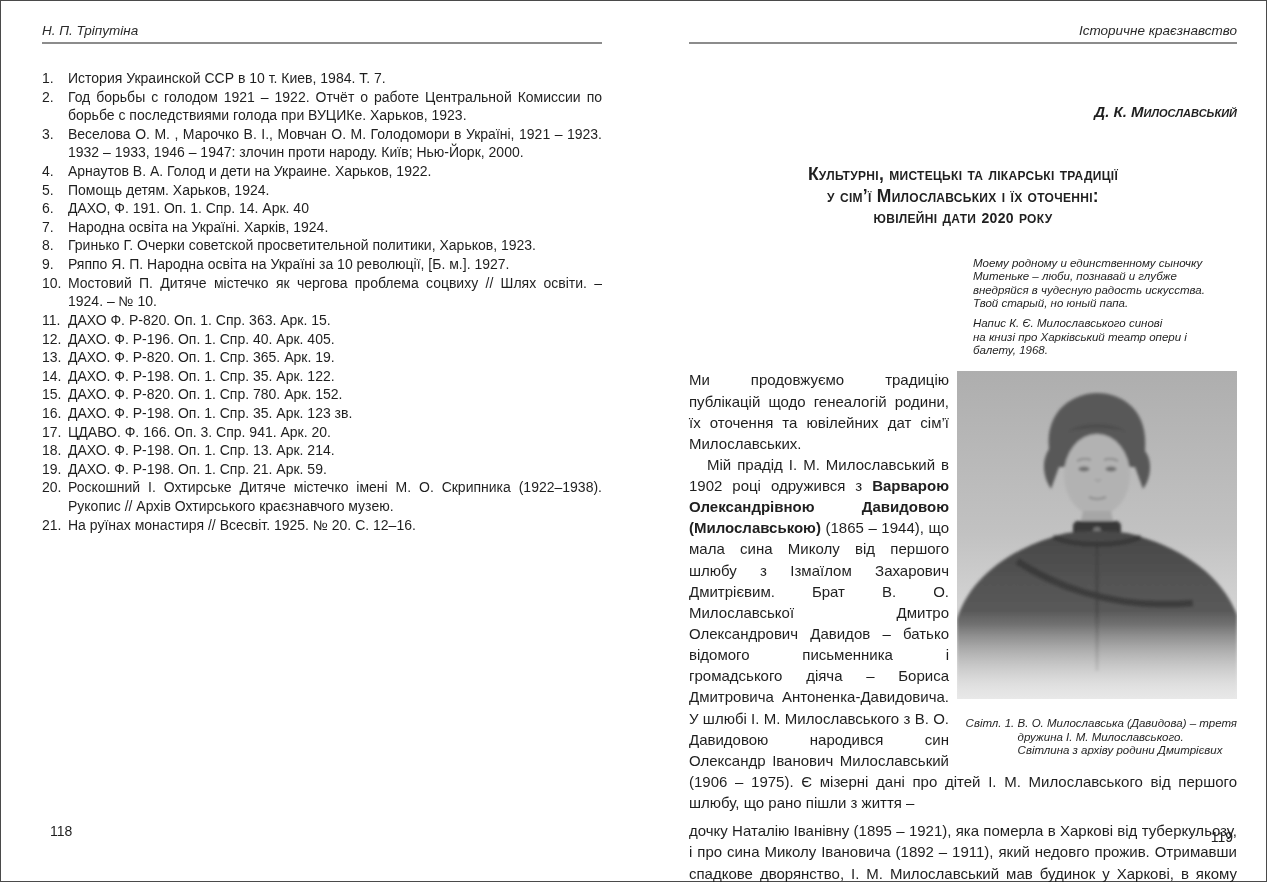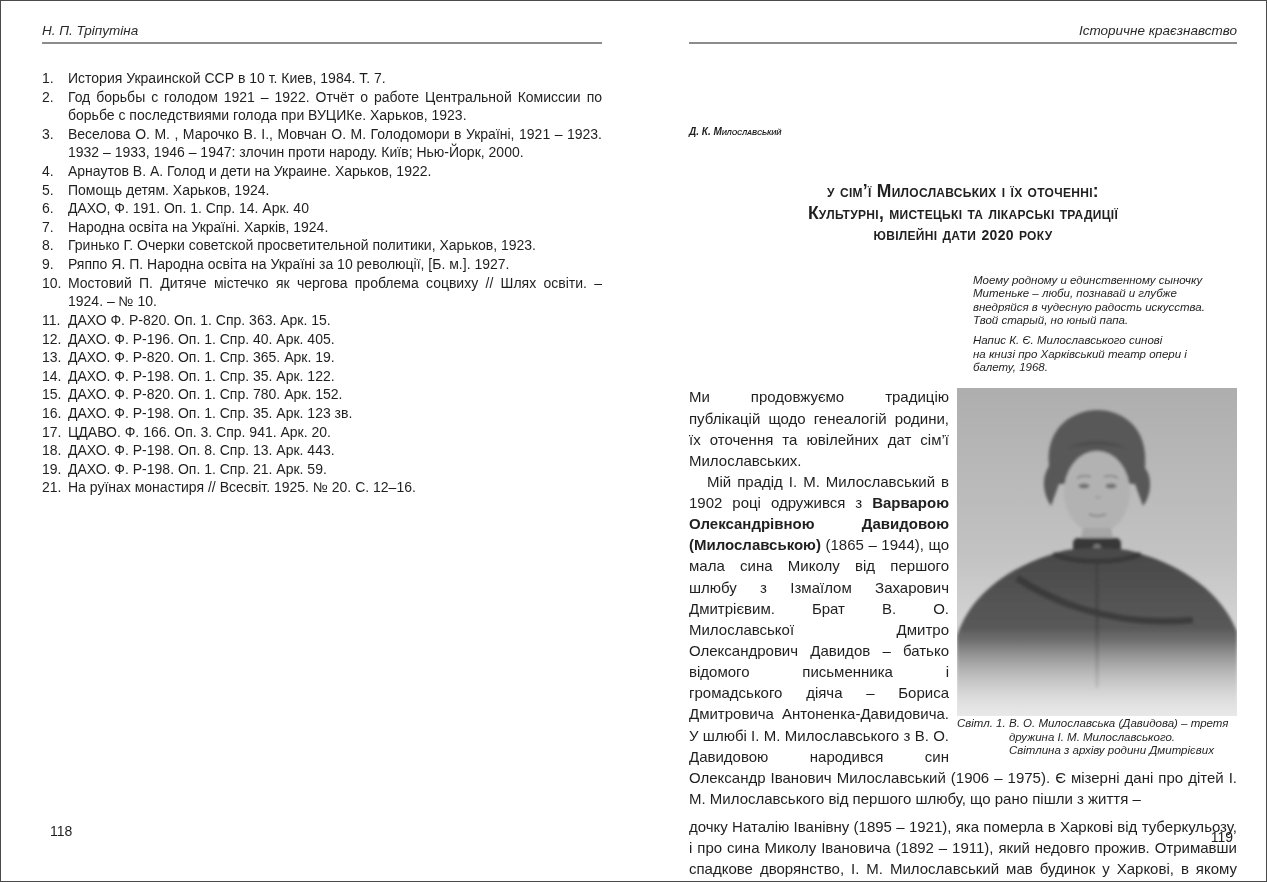--- a/index.html
+++ b/index.html
@@ -22,22 +22,22 @@
     margin-top:15px; text-align:center; font-variant:small-caps;
     font-size:17.5px; letter-spacing:0.8px; color:#2a2a2a;
   }
   .ref-list{margin-top:25px; font-size:14px; line-height:1.33;}
   .ref{display:flex;}
   .rn{flex:0 0 26px;}
   .rt{flex:1; text-align:justify;}
 
   
   .author{
-    margin-top:82px; text-align:left; font-weight:bold; font-style:italic;
-    font-variant:small-caps; font-size:10px;
+    margin-top:59px; text-align:right; font-weight:bold; font-style:italic;
+    font-variant:small-caps; font-size:15px;
   }
   .title{
     margin-top:44px; text-align:center; font-weight:bold;
     font-variant:small-caps; font-size:17.5px; line-height:1.24; letter-spacing:0.3px;
   }
   .title .year{font-size:14px;}
   .epigraph{
     margin-top:28px; width:264px; margin-left:auto;
     font-style:italic; font-size:11.5px; line-height:1.16;
   }
@@ -45,22 +45,22 @@
   .epigraph .attr{margin-top:7px;}
 
   .article{margin-top:12px; font-size:15px; line-height:1.41; text-align:justify; hyphens:auto;}
   .article p{margin:0;}
   .article .p2{text-indent:18px;}
   .article .p3{clear:both; padding-top:7px;}
 
   figure.photo{float:right; width:280px; margin:2px 0 4px 8px;}
   .photo-frame{width:280px; height:328px; display:block;}
   figcaption{
-    display:flex; margin-top:1px; font-style:italic; font-size:11.5px;
-    line-height:1.18; text-align:left; text-indent:0;
+    display:flex; margin-top:18px; font-style:italic; font-size:11.5px;
+    line-height:1.18; text-align:left; text-indent:0;justify-content:flex-end;
   }
   .cap-label{flex:0 0 52px;}
 
   .pageno{position:absolute; font-size:14px;}
   .pageno.left{left:49px; top:822px;}
   .pageno.right{right:33px; top:828px;}
 </style>
 </head>
 <body>
 
@@ -133,40 +133,44 @@
       <div class="ref">
           <span class="rn">16.</span>
           <span class="rt">ДАХО. Ф. Р-198. Оп. 1. Спр. 35. Арк. 123 зв.</span>
         </div>
       <div class="ref">
           <span class="rn">17.</span>
           <span class="rt">ЦДАВО. Ф. 166. Оп. 3. Спр. 941. Арк. 20.</span>
         </div>
       <div class="ref">
           <span class="rn">18.</span>
-          <span class="rt">ДАХО. Ф. Р-198. Оп. 8. Спр. 13. Арк. 443.</span>
+          <span class="rt">ДАХО. Ф. Р-198. Оп. 1. Спр. 13. Арк. 214.</span>
         </div>
       <div class="ref">
           <span class="rn">19.</span>
           <span class="rt">ДАХО. Ф. Р-198. Оп. 1. Спр. 21. Арк. 59.</span>
+        </div>
+      <div class="ref">
+          <span class="rn">20.</span>
+          <span class="rt">Роскошний І. Охтирське Дитяче містечко імені М. О. Скрипника (1922–1938). Рукопис // Архів Охтирського краєзнавчого музею.</span>
         </div>
       <div class="ref">
           <span class="rn">21.</span>
           <span class="rt">На руїнах монастиря // Всесвіт. 1925. № 20. С. 12–16.</span>
         </div>
     </div>
   </div>
 
   <div class="page-right">
     <div class="running-head right">Історичне краєзнавство</div>
     <div class="author">Д. К. Милославський</div>
 
     <div class="title">
+      <div>Культурні, мистецькі та лікарські традиції</div>
       <div>у сім’ї Милославських і їх оточенні:</div>
-      <div>Культурні, мистецькі та лікарські традиції</div>
       <div><span>ювілейні дати </span><span class="year">2020</span><span> року</span></div>
     </div>
 
     <div class="epigraph">
       <div class="pre-line">Моему родному и единственному сыночку
 Митеньке – люби, познавай и глубже
 внедряйся в чудесную радость искусства.
 Твой старый, но юный папа.</div>
       <div class="pre-line attr">Напис К. Є. Милославського синові
 на книзі про Харківський театр опери і

